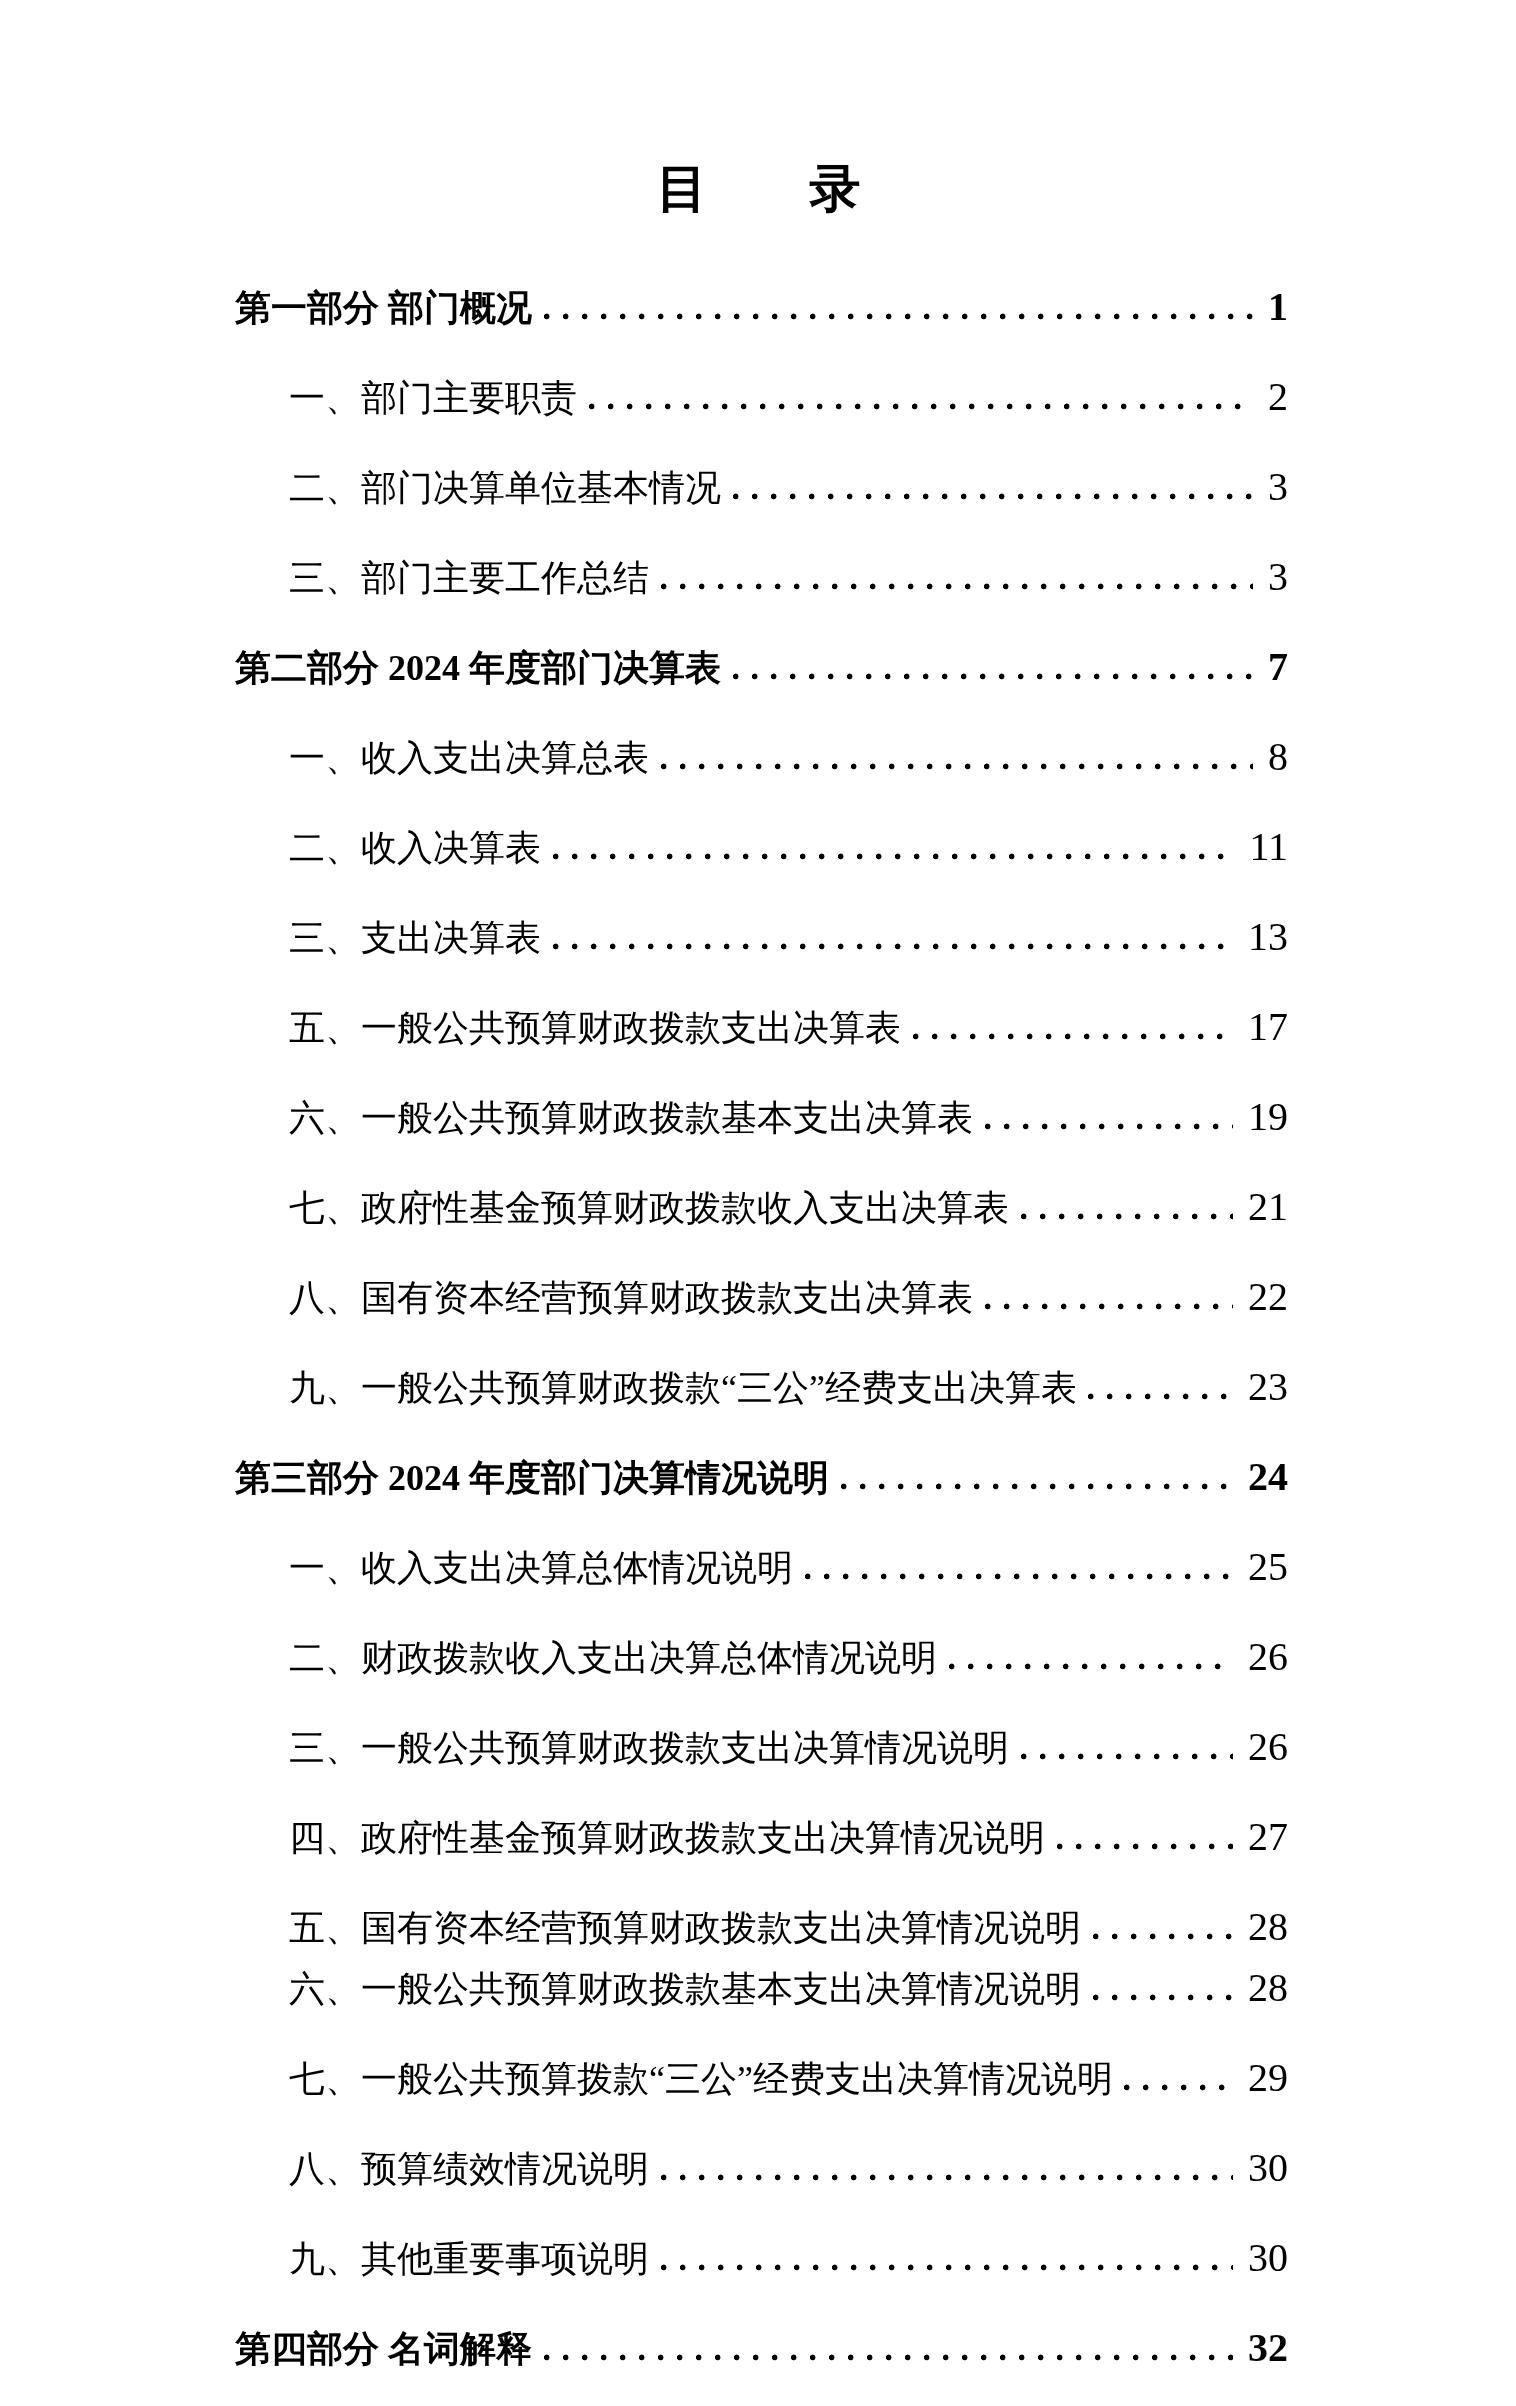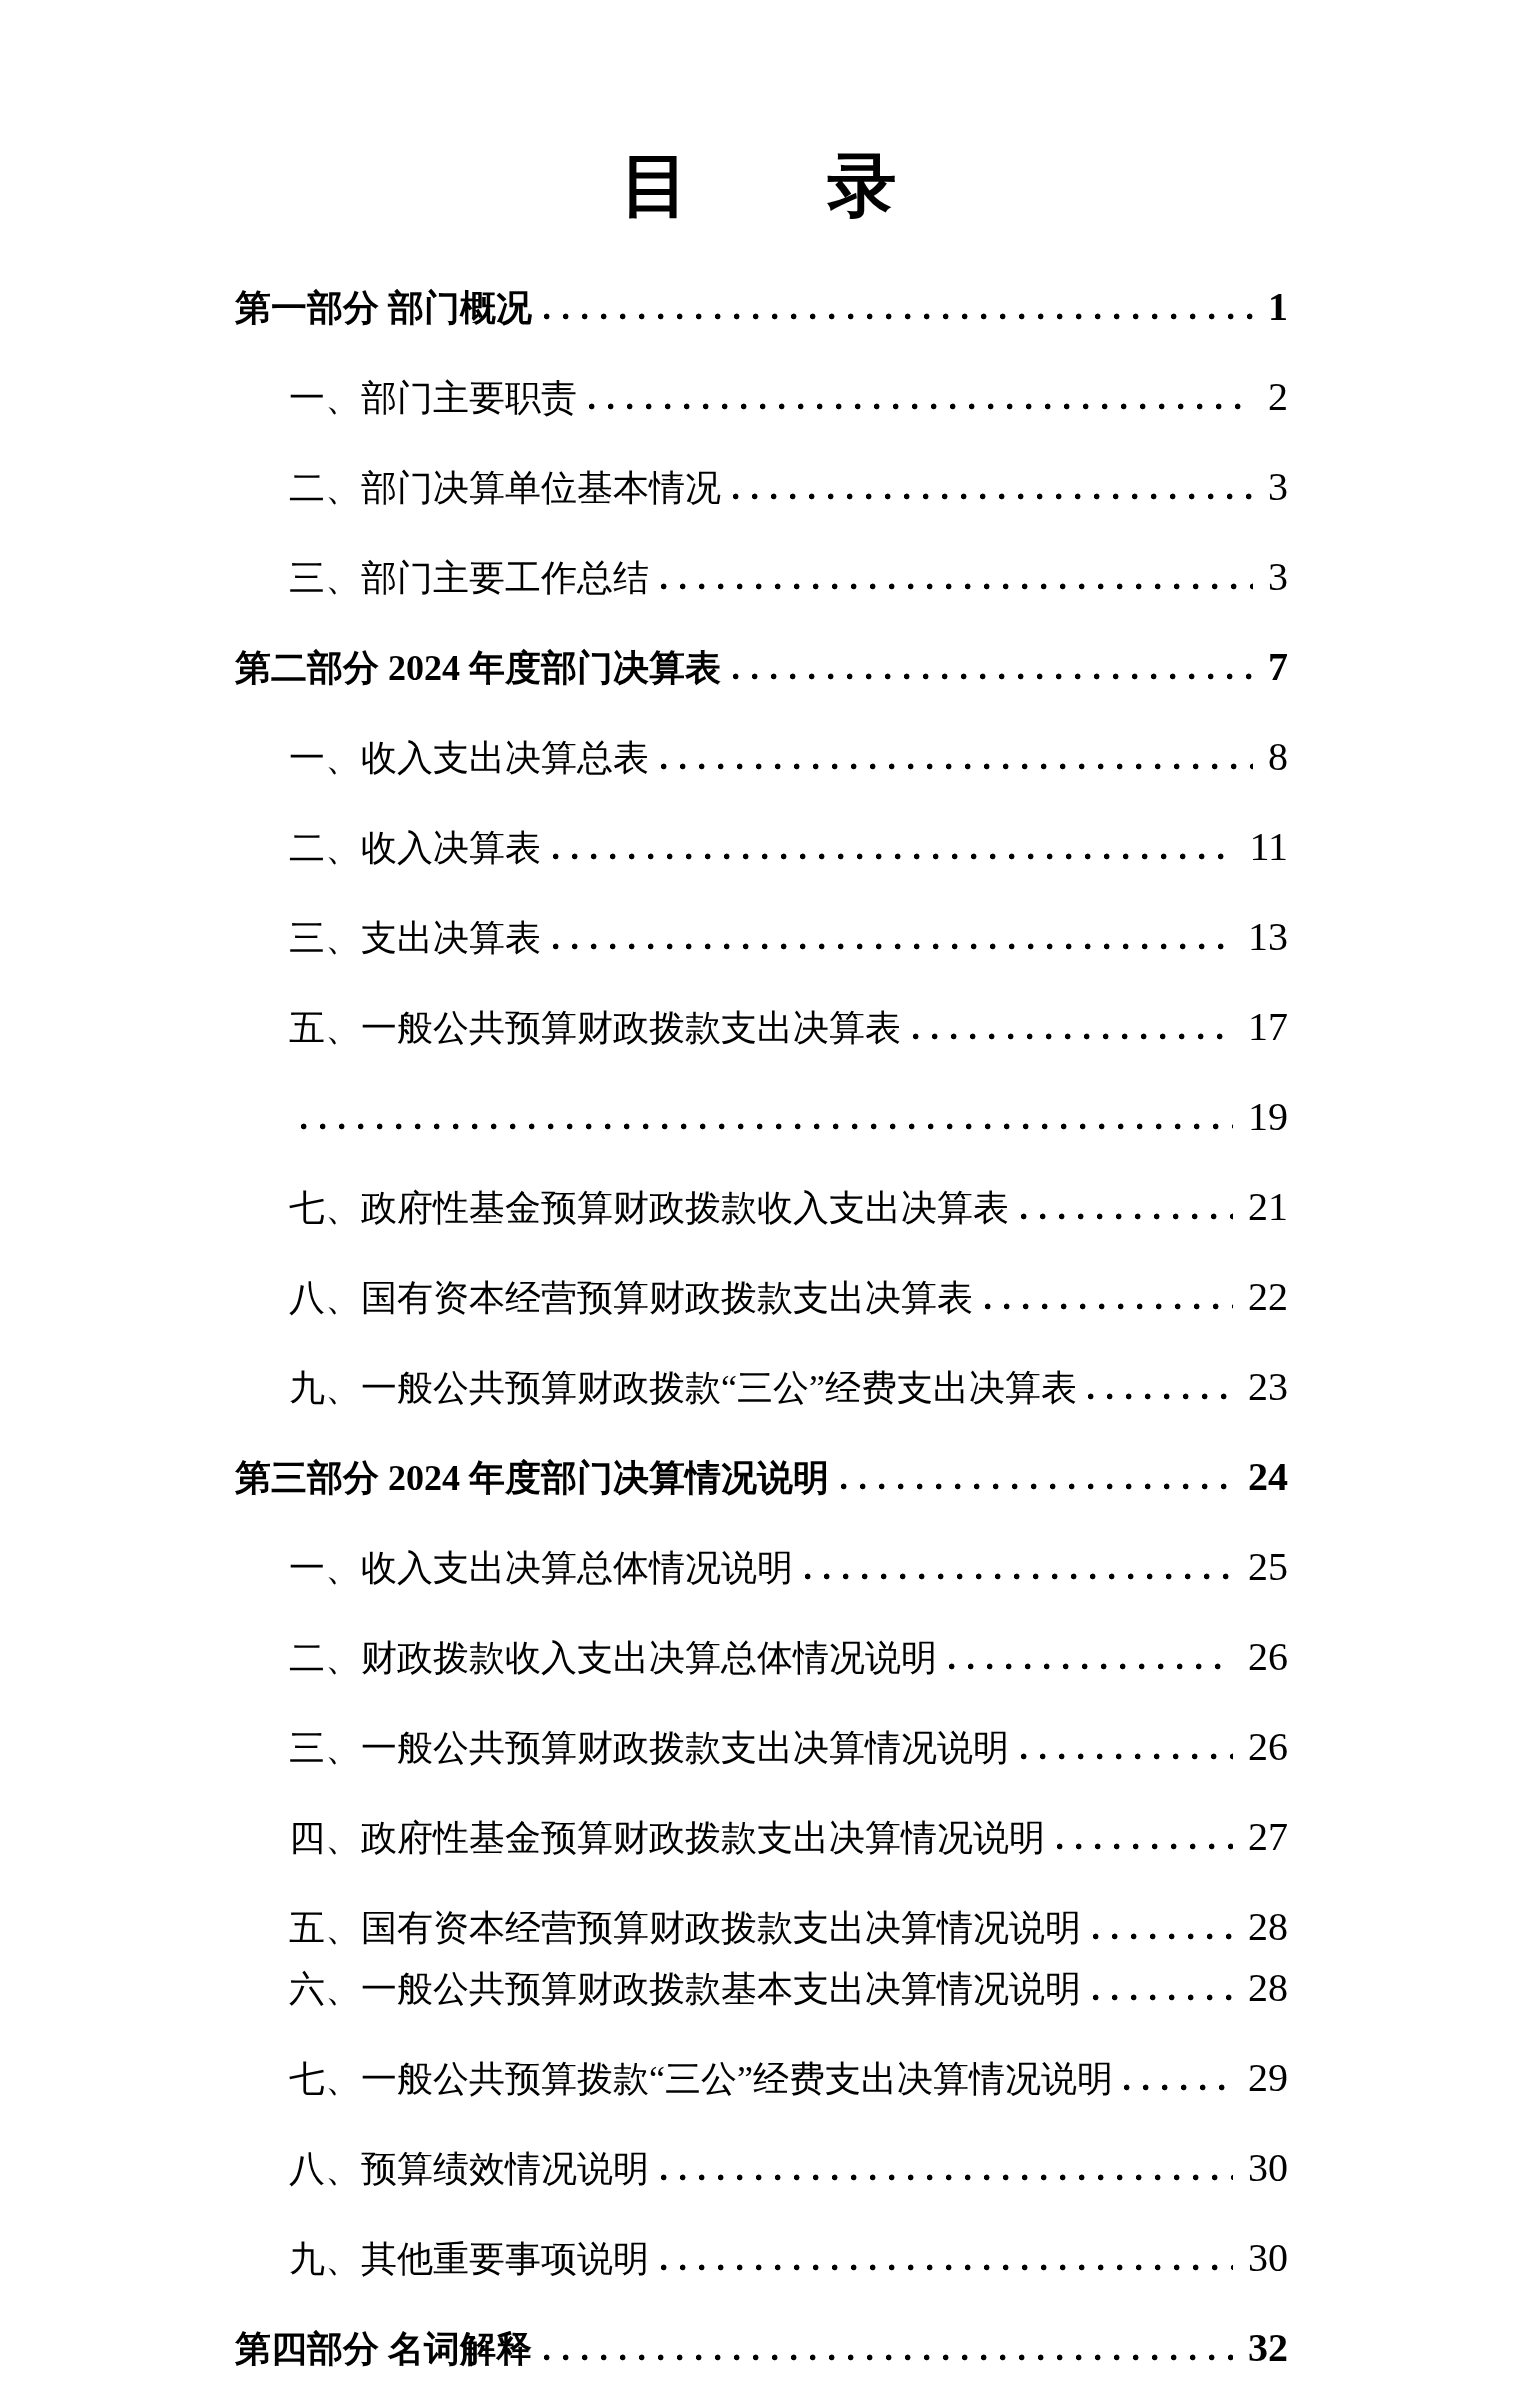--- a/index.html
+++ b/index.html
@@ -14,23 +14,23 @@
     background: #ffffff;
     color: #000000;
     font-family: "Liberation Serif", "DejaVu Serif", serif;
     overflow: hidden;
   }
   .doc-title {
     position: absolute;
     top: 145px;
     left: 0;
     right: 0;
-    margin: 4px;
+    margin: 16px;
     text-align: center;
-    font-size: 69px;
+    font-size: 51px;
     line-height: 1.1;
     font-weight: 700;
     letter-spacing: 0;
     white-space: pre;
   }
   .toc {
     position: absolute;
     left: 235px;
     top: 239px;
     width: 1053px;
@@ -74,21 +74,21 @@
   <div class="toc">
       <div class="toc-row level-0"><span class="toc-label">第一部分 部门概况</span><span class="toc-leader"></span><span class="toc-page">1</span></div>
       <div class="toc-row level-1"><span class="toc-label">一、部门主要职责</span><span class="toc-leader"></span><span class="toc-page">2</span></div>
       <div class="toc-row level-1"><span class="toc-label">二、部门决算单位基本情况</span><span class="toc-leader"></span><span class="toc-page">3</span></div>
       <div class="toc-row level-1"><span class="toc-label">三、部门主要工作总结</span><span class="toc-leader"></span><span class="toc-page">3</span></div>
       <div class="toc-row level-0"><span class="toc-label">第二部分 2024 年度部门决算表</span><span class="toc-leader"></span><span class="toc-page">7</span></div>
       <div class="toc-row level-1"><span class="toc-label">一、收入支出决算总表</span><span class="toc-leader"></span><span class="toc-page">8</span></div>
       <div class="toc-row level-1"><span class="toc-label">二、收入决算表</span><span class="toc-leader"></span><span class="toc-page">11</span></div>
       <div class="toc-row level-1"><span class="toc-label">三、支出决算表</span><span class="toc-leader"></span><span class="toc-page">13</span></div>
       <div class="toc-row level-1"><span class="toc-label">五、一般公共预算财政拨款支出决算表</span><span class="toc-leader"></span><span class="toc-page">17</span></div>
-      <div class="toc-row level-1"><span class="toc-leader"></span><span class="toc-page">19</span></div>
+      <div class="toc-row level-1"><span class="toc-label">六、一般公共预算财政拨款基本支出决算表</span><span class="toc-leader"></span><span class="toc-page">19</span></div>
       <div class="toc-row level-1"><span class="toc-label">七、政府性基金预算财政拨款收入支出决算表</span><span class="toc-leader"></span><span class="toc-page">21</span></div>
       <div class="toc-row level-1"><span class="toc-label">八、国有资本经营预算财政拨款支出决算表</span><span class="toc-leader"></span><span class="toc-page">22</span></div>
       <div class="toc-row level-1"><span class="toc-label">九、一般公共预算财政拨款“三公”经费支出决算表</span><span class="toc-leader"></span><span class="toc-page">23</span></div>
       <div class="toc-row level-0"><span class="toc-label">第三部分 2024 年度部门决算情况说明</span><span class="toc-leader"></span><span class="toc-page">24</span></div>
       <div class="toc-row level-1"><span class="toc-label">一、收入支出决算总体情况说明</span><span class="toc-leader"></span><span class="toc-page">25</span></div>
       <div class="toc-row level-1"><span class="toc-label">二、财政拨款收入支出决算总体情况说明</span><span class="toc-leader"></span><span class="toc-page">26</span></div>
       <div class="toc-row level-1"><span class="toc-label">三、一般公共预算财政拨款支出决算情况说明</span><span class="toc-leader"></span><span class="toc-page">26</span></div>
       <div class="toc-row level-1"><span class="toc-label">四、政府性基金预算财政拨款支出决算情况说明</span><span class="toc-leader"></span><span class="toc-page">27</span></div>
       <div class="toc-row level-1"><span class="toc-label">五、国有资本经营预算财政拨款支出决算情况说明</span><span class="toc-leader"></span><span class="toc-page">28</span></div>
       <div class="toc-row level-1 tight"><span class="toc-label">六、一般公共预算财政拨款基本支出决算情况说明</span><span class="toc-leader"></span><span class="toc-page">28</span></div>

